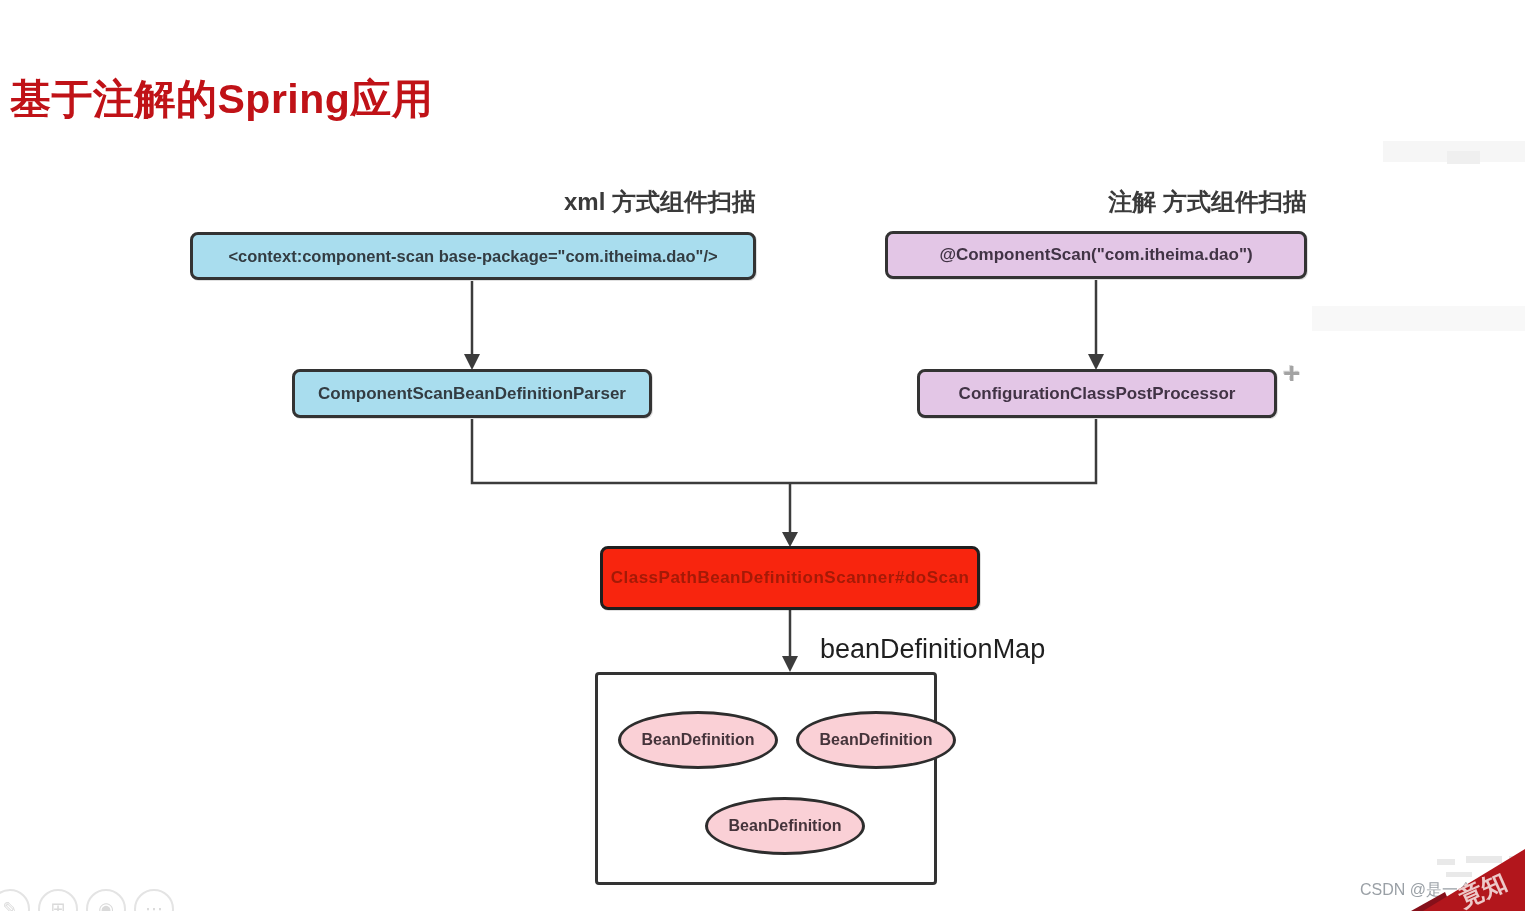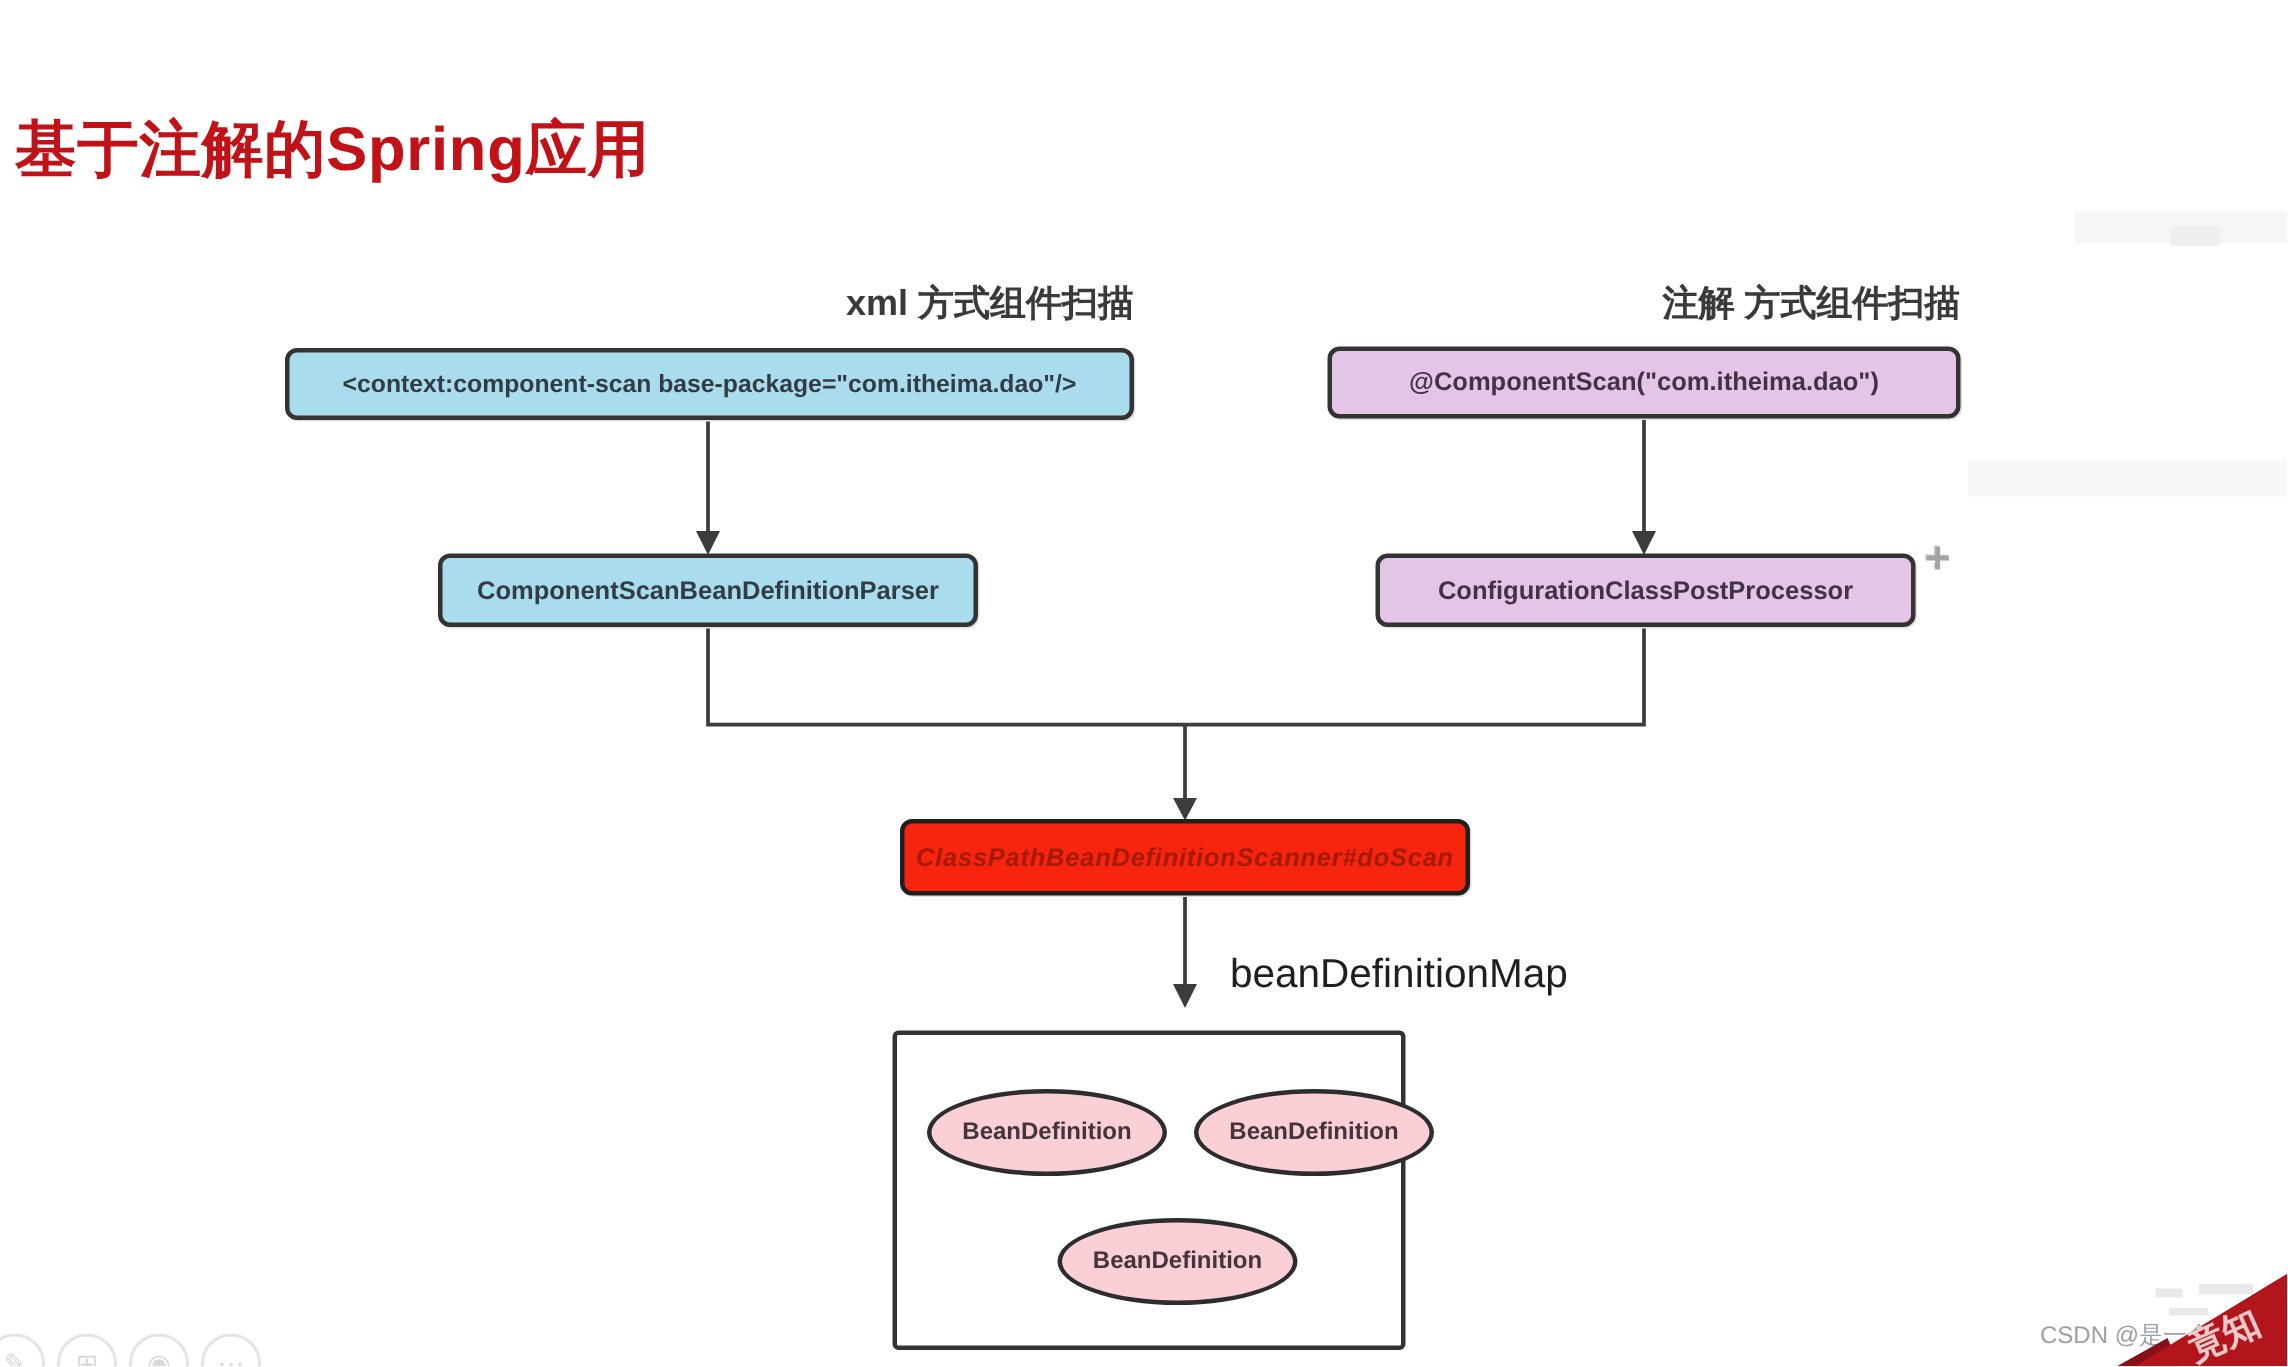--- a/index.html
+++ b/index.html
@@ -43,35 +43,34 @@
     display: flex; align-items: center; justify-content: center;
     font-weight: bold; font-size: 17px;
     color: #333c42;
     text-align: center;
     box-shadow: 1px 1px 0 rgba(0,0,0,0.12);
   }
   .node-xml-source    { left: 190px; top: 232px; width: 566px; height: 48px; background: var(--xml_fill); font-size: 16.5px; }
   .node-xml-parser    { left: 292px; top: 369px; width: 360px; height: 49px; background: var(--xml_fill); }
   .node-anno-source   { left: 885px; top: 231px; width: 422px; height: 48px; background: var(--annotation_fill); color: #413345; }
   .node-anno-processor{ left: 917px; top: 369px; width: 360px; height: 49px; background: var(--annotation_fill); color: #413345; }
-  .node-scanner       { left: 600px; top: 546px; width: 380px; height: 51px; background: var(--scanner_fill);
-                        color: var(--scanner_text); border-color: #1f1f1f; letter-spacing: 0.5px; font-style: italic; }
+  .node-scanner       { left: 600px; top: 546px; width: 380px; height: 64px; background: var(--scanner_fill);
+                        color: var(--scanner_text); border-color: #1f1f1f; letter-spacing: 0.5px; }
 
   .map-label {
     position: absolute; left: 820px; top: 634px;
     font-size: 27px; font-weight: 500; color: #1f1f1f;
   }
 
   .map-box {
     position: absolute; left: 595px; top: 672px;
     width: 342px; height: 213px;
     background: #ffffff;
     border: 3px solid var(--node_border);
     border-radius: 4px;
-    margin-top: 15px;
   }
   .bean {
     position: absolute;
     width: 160px; height: 58px;
     border: 3px solid #2d2d2d;
     border-radius: 50%;
     background: var(--bean_fill);
     display: flex; align-items: center; justify-content: center;
     font-weight: bold; font-size: 16px; color: #45343b;
   }

